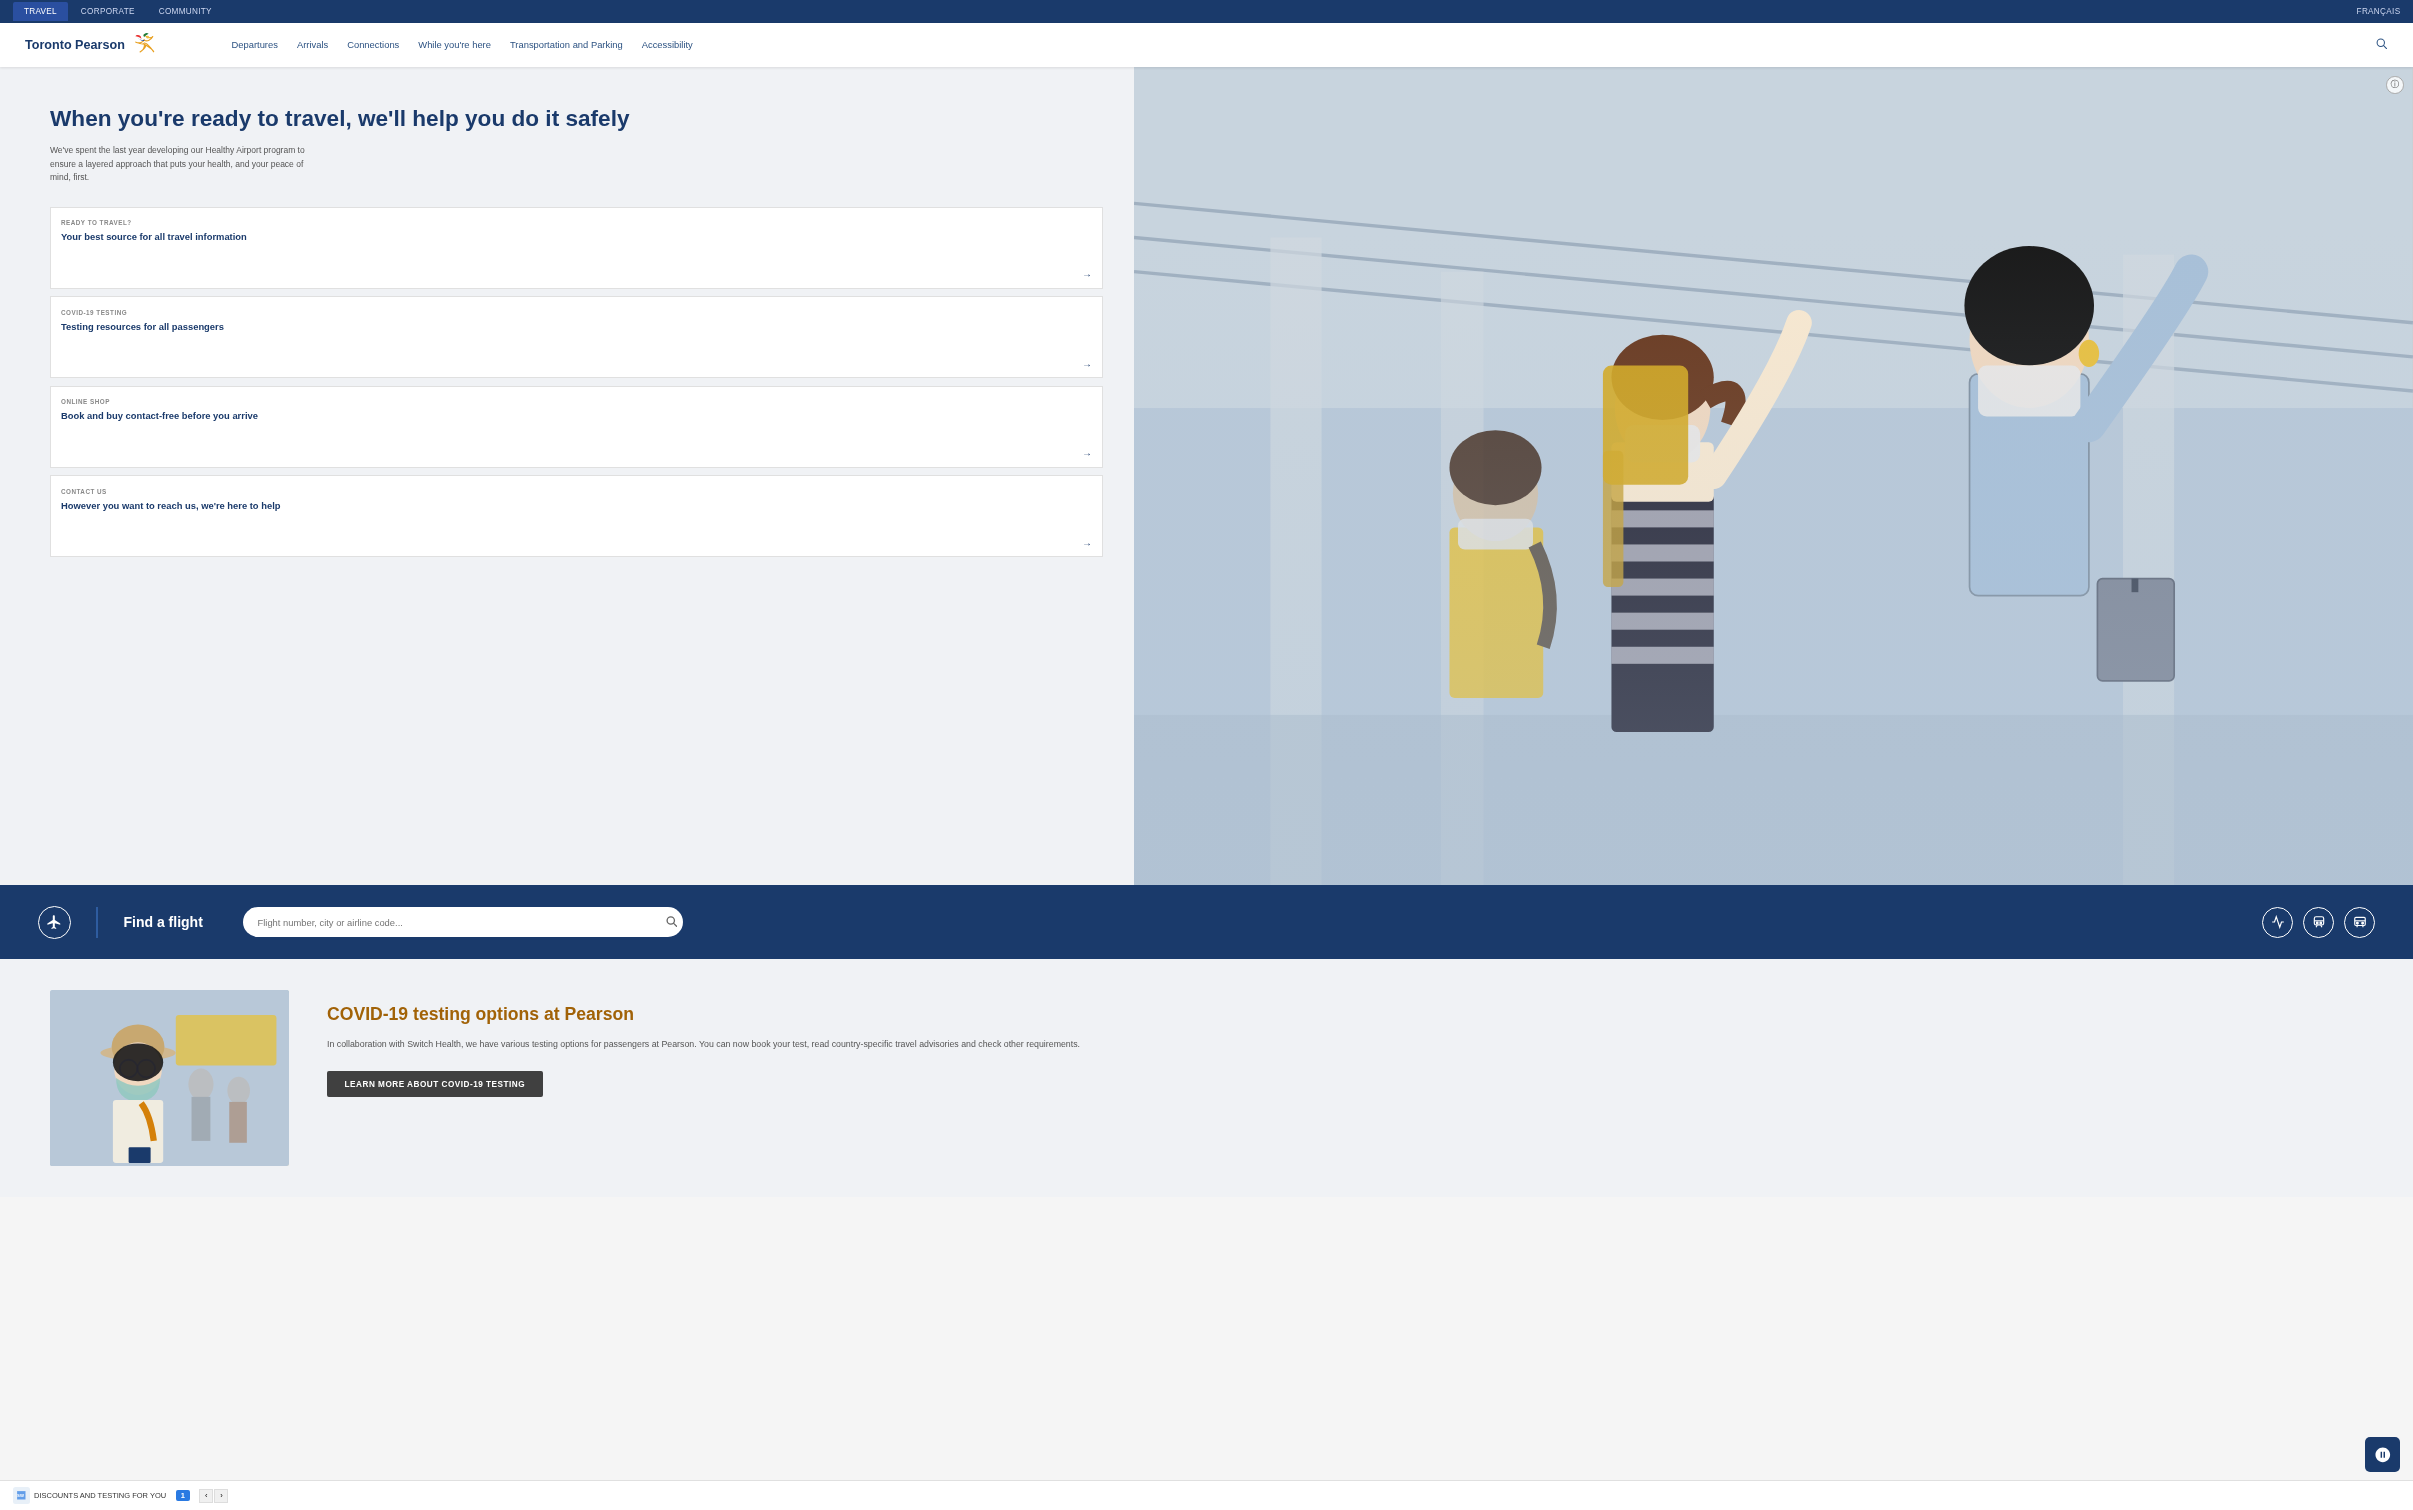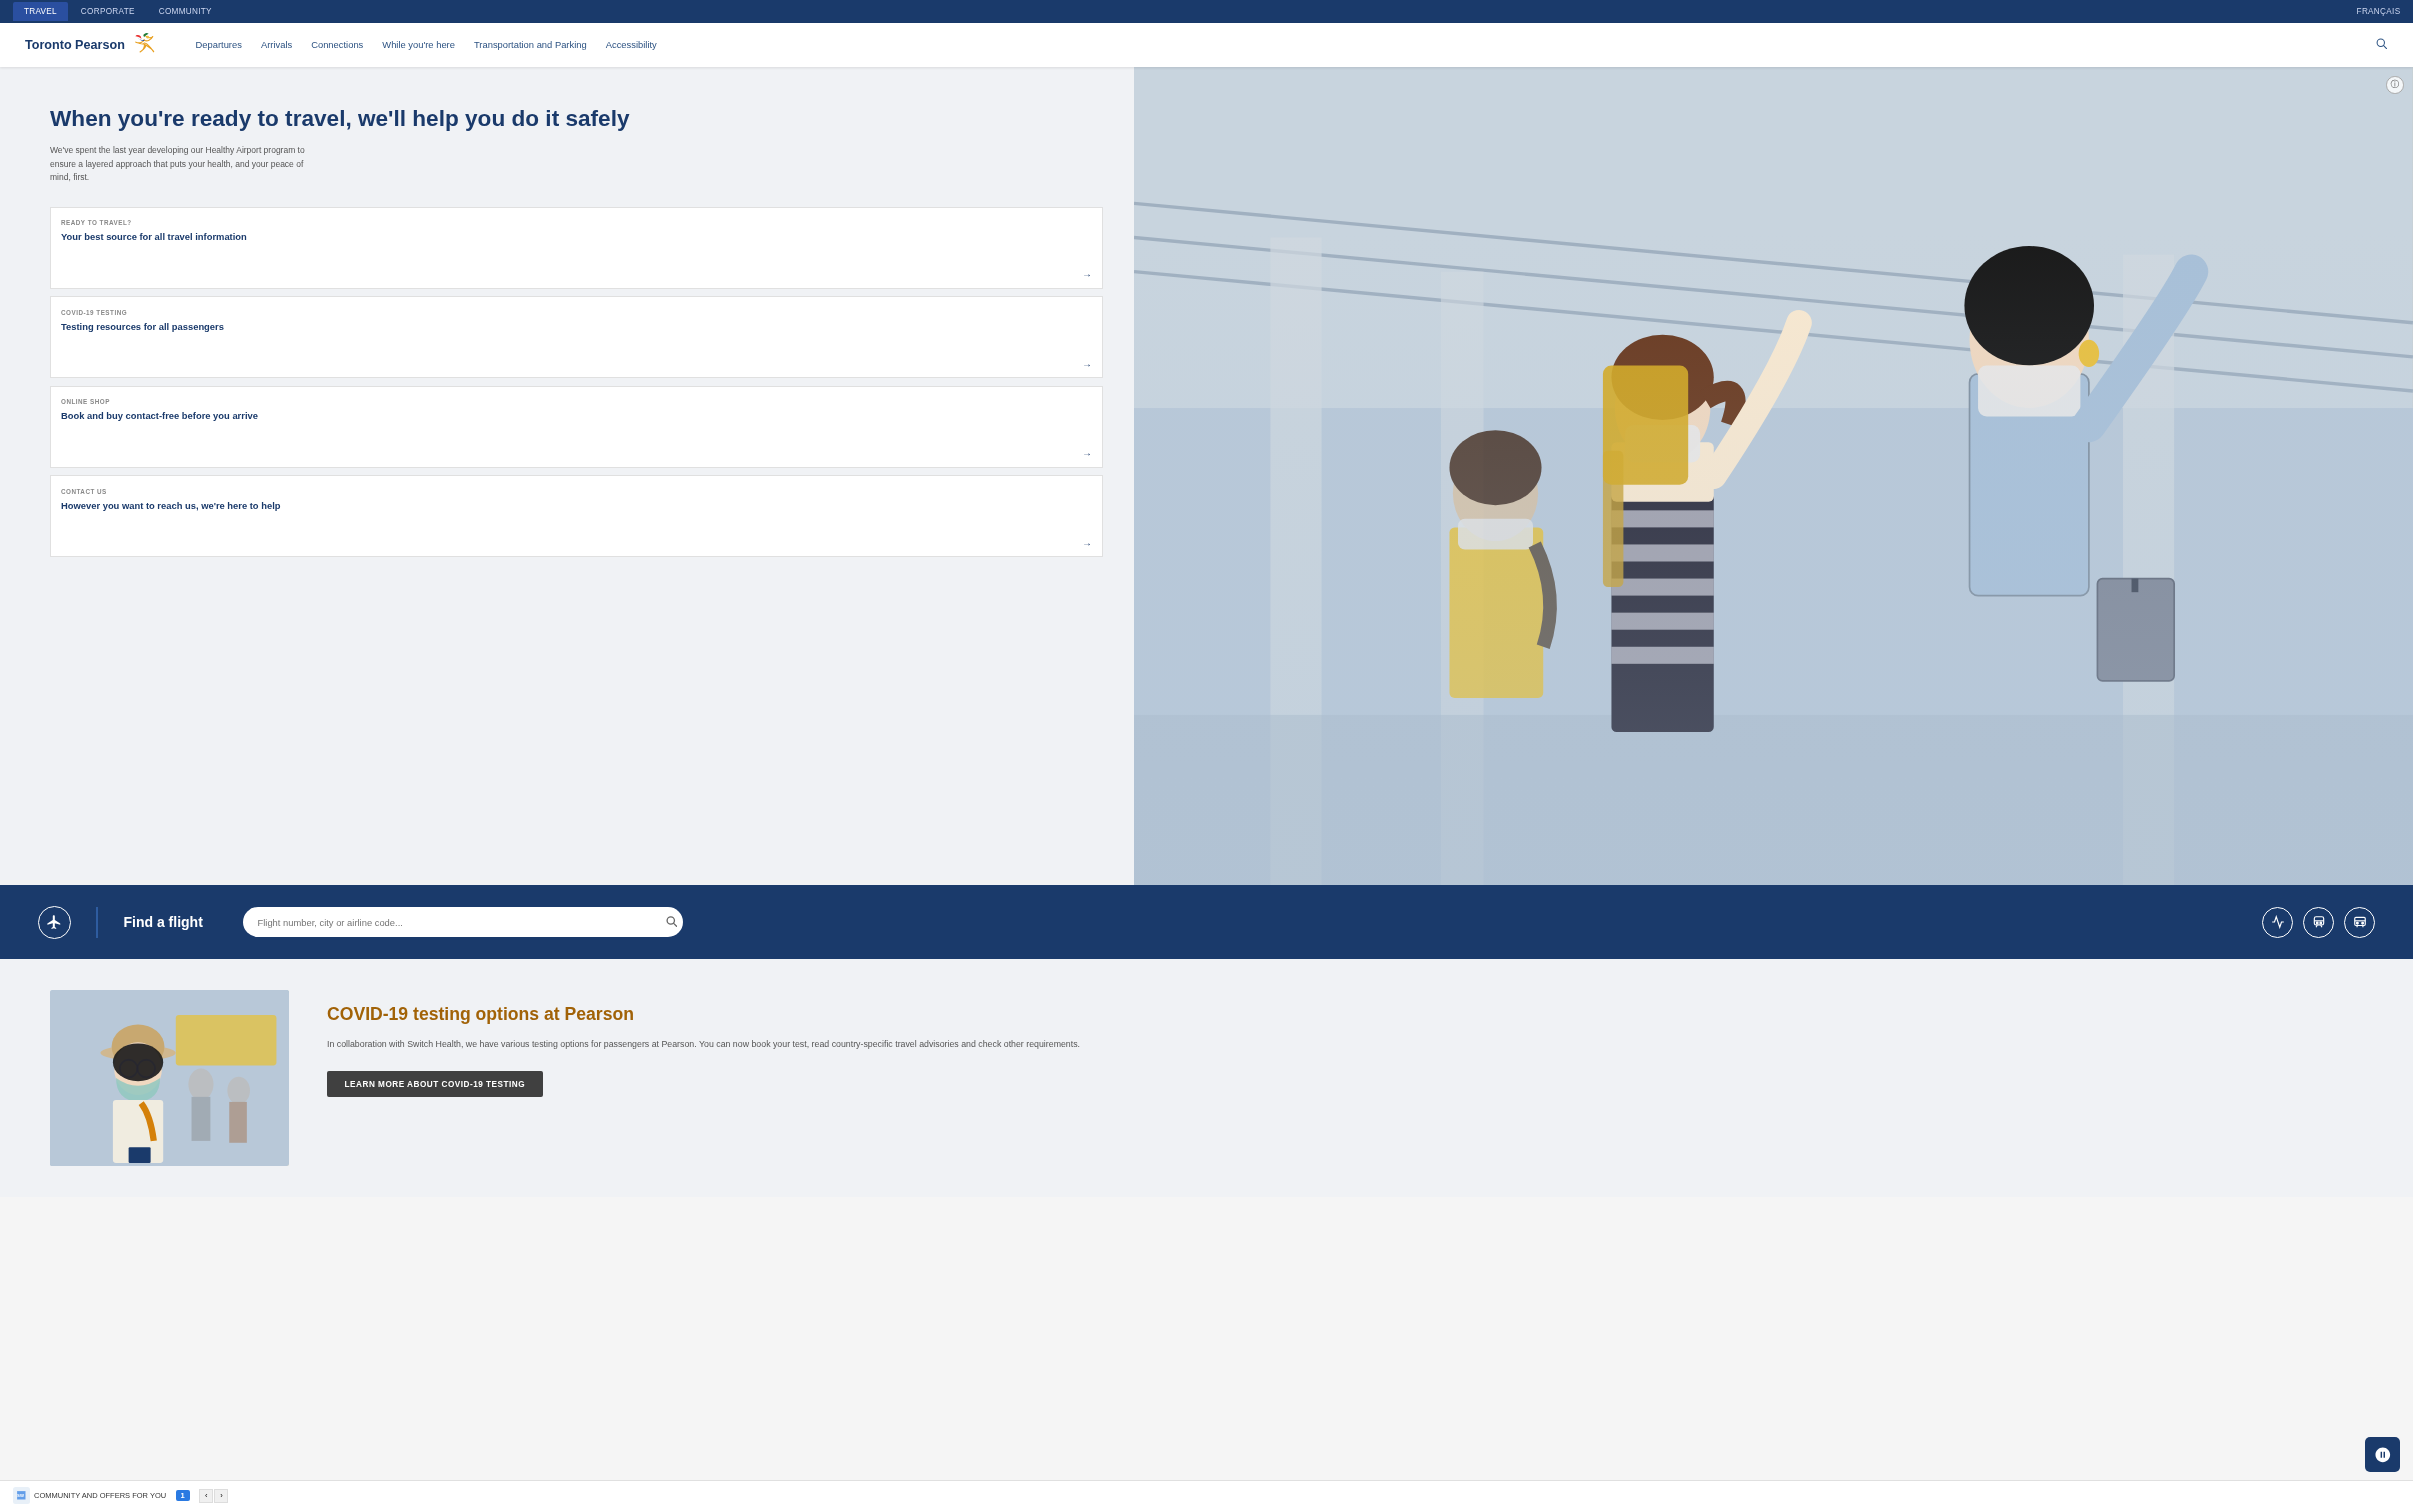--- a/index.html
+++ b/index.html
@@ -40,20 +40,21 @@
     
     .main-nav {
       background: #fff;
       display: flex;
       align-items: center;
       padding: 0 25px;
       height: 44px;
       box-shadow: 0 1.3px 2.5px rgba(0,0,0,0.1);
       position: relative;
       z-index: 10;
+      gap: 36px;
     }
     .logo-area {
       display: flex;
       align-items: center;
       gap: 6.3px;
       margin-right: 38px;
       cursor: pointer;
     }
     .logo-text {
       font-size: 12.6px;
@@ -629,21 +630,21 @@
 </section>
 
 <div class="discount-bar">
   <div class="discount-logo">
     <div class="discount-logo-icon">
       <svg width="12.6" height="12.6" viewBox="0 0 24 24">
         <polygon points="4,4 20,4 20,20 4,20" fill="#2a7ae2" opacity="0.7"></polygon>
         <text x="4" y="16" font-size="8" fill="white" font-weight="bold">SW</text>
       </svg>
     </div>
-    <span class="discount-text">COMMUNITY AND OFFERS FOR YOU</span>
+    <span class="discount-text">DISCOUNTS AND TESTING FOR YOU</span>
   </div>
   <div class="discount-count">1</div>
   <div class="discount-chevrons">
     <div class="discount-chevron">‹</div>
     <div class="discount-chevron">›</div>
   </div>
 </div>
 
 <div class="chat-widget">
   <svg width="17.6" height="17.6" viewBox="0 0 24 24" fill="white">

